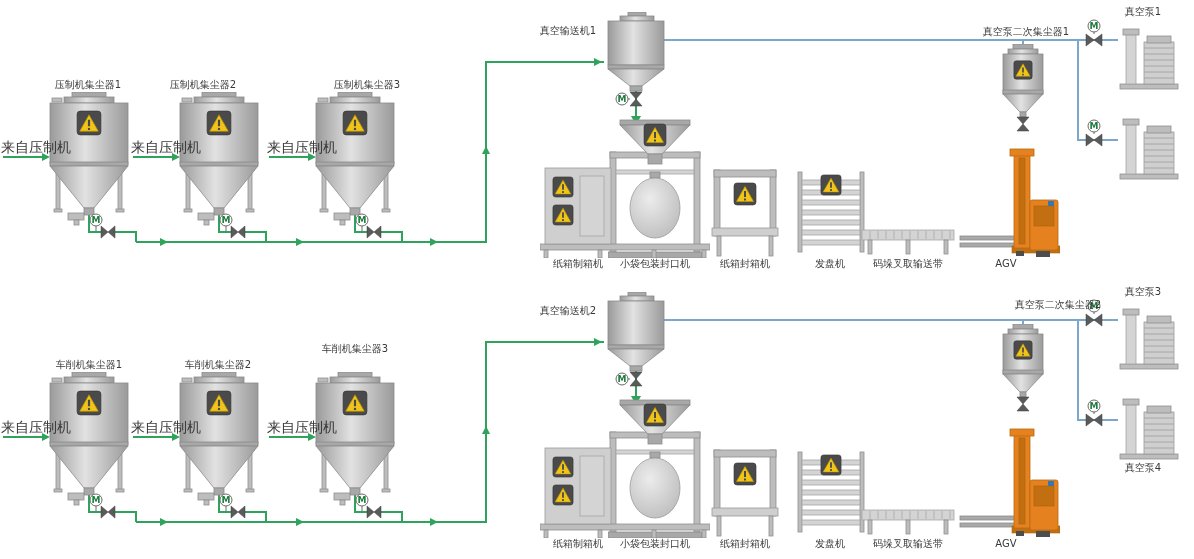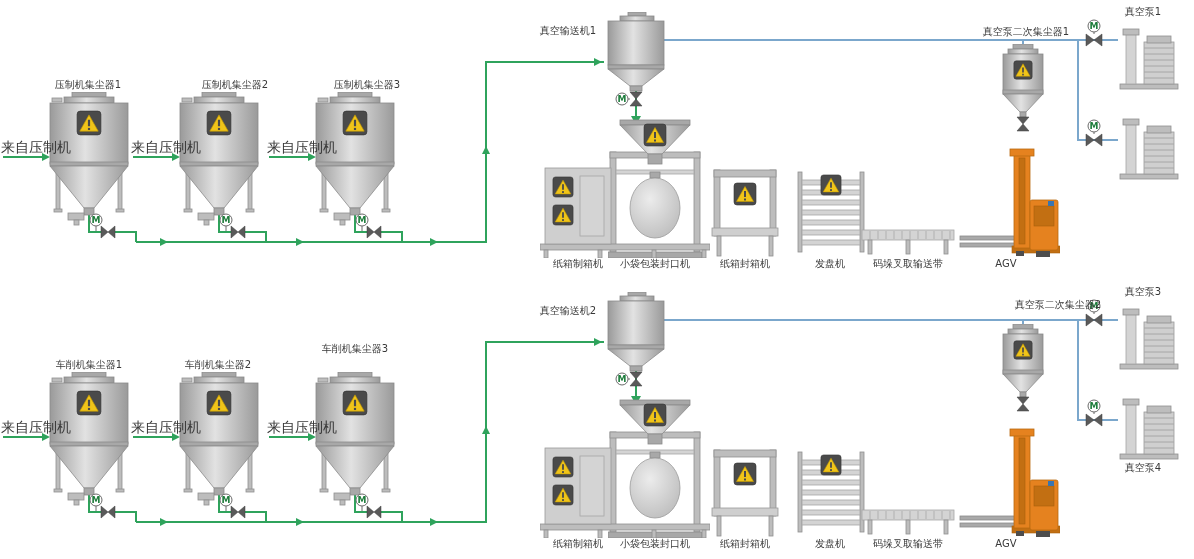--- a/index.html
+++ b/index.html
@@ -252,21 +252,21 @@
 </defs>
 </svg>
 
 <div class="canvas">
 
   <section class="half" style="top:0">
     <svg class="layer" width="1194" height="280" viewBox="0 0 1194 280">
       <use href="#sym-half"></use>
     </svg>
     <div class="lbl" style="left:38px;top:79px;width:100px">压制机集尘器1</div>
-    <div class="lbl" style="left:185px;top:79px;width:100px">压制机集尘器2</div>
+    <div class="lbl" style="left:153px;top:79px;width:100px">压制机集尘器2</div>
     <div class="lbl" style="left:317px;top:79px;width:100px">压制机集尘器3</div>
     <div class="lbl sm" style="left:1px;top:141px;width:46px">来自压制机</div>
     <div class="lbl sm" style="left:131px;top:141px;width:46px">来自压制机</div>
     <div class="lbl sm" style="left:267px;top:141px;width:46px">来自压制机</div>
     <div class="lbl" style="left:536px;top:25px;width:64px">真空输送机1</div>
     <div class="lbl" style="left:972px;top:26px;width:108px">真空泵二次集尘器1</div>
     <div class="lbl" style="left:1114px;top:6px;width:58px">真空泵1</div>
     <div class="lbl" style="left:1112px;top:182px;width:62px"></div>
     <div class="lbl" style="left:546px;top:258px;width:64px">纸箱制箱机</div>
     <div class="lbl" style="left:612px;top:258px;width:86px">小袋包装封口机</div>

